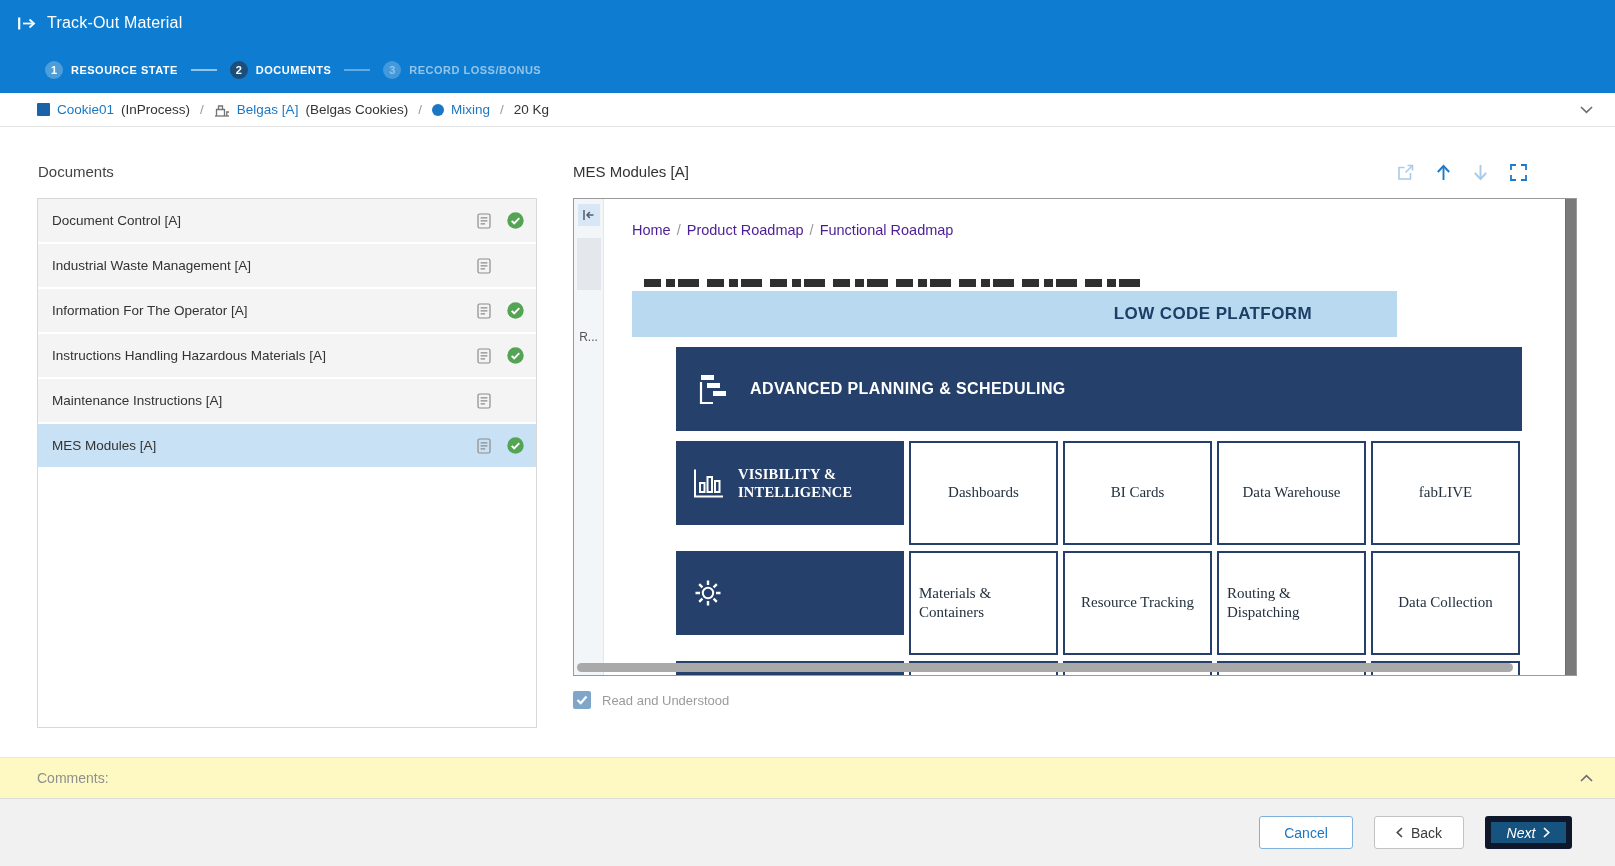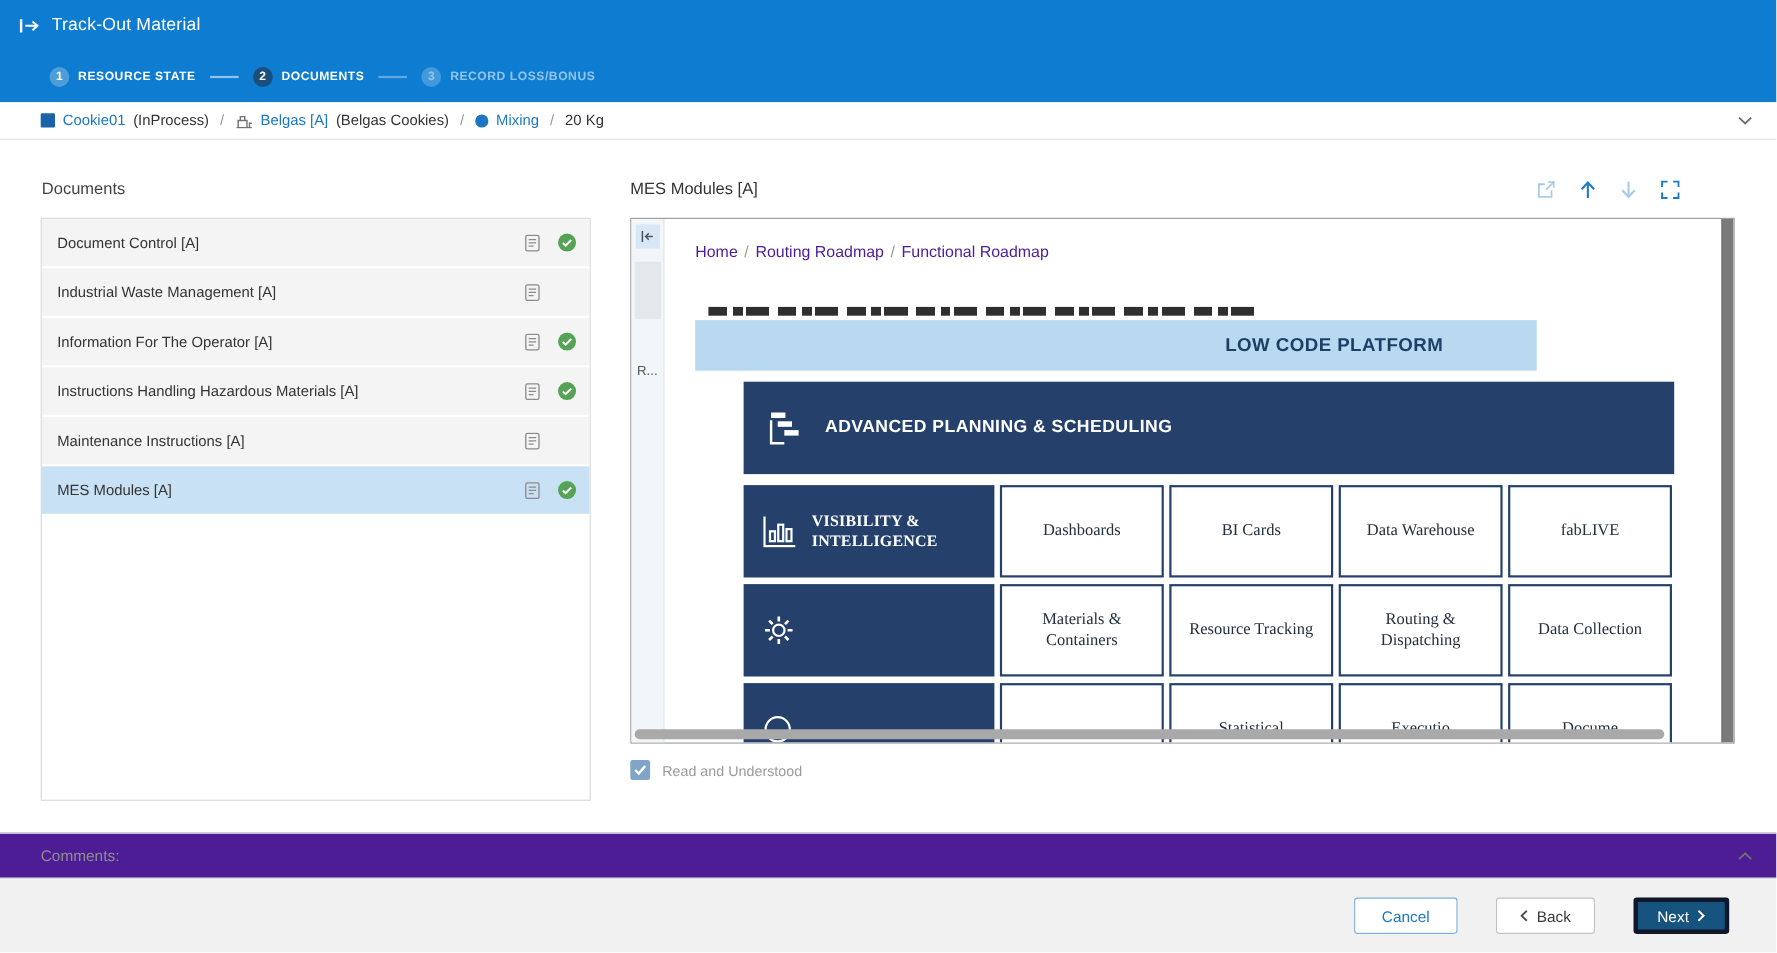--- a/index.html
+++ b/index.html
@@ -72,45 +72,45 @@
   .banner { width:765px; height:46px; background:#b9d9f0; color:#1d3f66; font-size:17px; font-weight:700;
             line-height:46px; text-align:right; padding-right:85px; letter-spacing:.4px; }
   .aps { margin:10px 0 0 44px; width:846px; height:84px; background:#25416b;
          display:flex; align-items:center; gap:17px; padding-left:19px; }
   .apstitle { color:#fff; font-weight:700; font-size:16px; letter-spacing:.4px; }
   .mgrid { margin:10px 0 0 44px; width:846px;font-family:Liberation Serif, serif; }
   .mrow { display:flex; gap:5px; margin-bottom:6px; }
   .mhead { flex:0 0 228px; height:84px; background:#25416b; color:#fff; display:flex; align-items:center;
            gap:13px; padding-left:17px; font-weight:700; font-size:14.5px; line-height:1.25; letter-spacing:.2px; }
   .mhead .htxt { padding-right:10px; }
-  .mcell { flex:0 0 149px; height:84px; border:2px solid #25416b; background:#fff;
-           display:flex; align-items:center; justify-content:center; text-align:center;
+  .mcell { flex:0 0 149px; height:104px; border:2px solid #25416b; background:#fff;
+           display:flex; align-items:center; justify-content:center; 
            padding:0 8px; font-size:15px; color:#24313f; line-height:1.3; }
 
   .vscrolly { position:absolute; top:0; right:0; bottom:0; width:11px; background:#7a7a7a;
               border-left:1px solid #6e6e6e; cursor:pointer; }
   .hthumb { position:absolute; left:3px; bottom:3px; height:9px; width:calc(100% - 66px);
             background:#a9a9a9; border-radius:5px; cursor:pointer; }
 
   .readrow { margin-top:15px; display:flex; align-items:center; gap:11px; }
   .cb { width:18px; height:18px; border-radius:2px; background:#7fa6c9; display:flex;
         align-items:center; justify-content:center; cursor:pointer; }
   .cblabel { font-size:13px; color:#9b9b9b; }
 
   
   .commentsbar { flex:0 0 41px; border-top:1px solid #e6e6e6; display:flex; align-items:center;
-                 padding:0 22px 0 37px; color:#8f8f8f; font-size:14px; cursor:pointer; background:#4c1d95; }
+                 padding:0 22px 0 37px; color:#8f8f8f; font-size:14px; cursor:pointer; background:#fef9c3; }
   .chevup { margin-left:auto; display:flex; }
   .footer { flex:0 0 68px; background:#f1f1f1; border-top:1px solid #ddd; display:flex;
-            align-items:center; justify-content:flex-end; gap:35px; padding-right:43px; }
+            align-items:center; justify-content:flex-end; gap:21px; padding-right:43px; }
   .btn { height:33px; border-radius:3px; font-size:14px; font-family:inherit; display:inline-flex;
          align-items:center; justify-content:center; gap:8px; cursor:pointer; }
   .btn.cancel { width:94px; background:#fff; border:1px solid #7fb1dc; color:#1b77c3; }
   .btn.back { width:90px; background:#fff; border:1px solid #c2c2c2; color:#3a3a3a; }
-  .btn.next { width:87px; background:#17537f; border:4px solid #0f172a; color:#fff; }
+  .btn.next { width:87px; background:#17537f; border:6px solid #0f172a; color:#fff;font-style:italic; }
 </style>
 </head>
 <body>
 
 <div class="app">
 
   <header class="topbar">
     <div class="title-row">
       <span style="display:flex">
         <svg width="19" height="15" viewBox="0 0 19 15">
@@ -303,21 +303,21 @@
                 <path d="M11.5 6H5"></path>
                 <path d="M7.8 3L5 6l2.8 3"></path>
               </svg>
           </span>
           <span class="stripblock"></span>
           <span class="striplabel">R...</span>
         </div>
 
         <div class="vcontent">
           <div class="dcrumbs">
-            <a>Home</a><span class="dsep">/</span><a>Routing Roadmap</a><span class="dsep">/</span><a>Functional Roadmap</a>
+            <a>Home</a><span class="dsep">/</span><a>Product Roadmap</a><span class="dsep">/</span><a>Functional Roadmap</a>
           </div>
 
           <div class="clipline"></div>
 
           <div class="banner">LOW CODE PLATFORM</div>
 
           <div class="aps">
             <span style="display:flex">
               <svg width="38" height="34" viewBox="0 0 38 34">
                   <rect x="6" y="3" width="13" height="5" fill="#fff"></rect>

